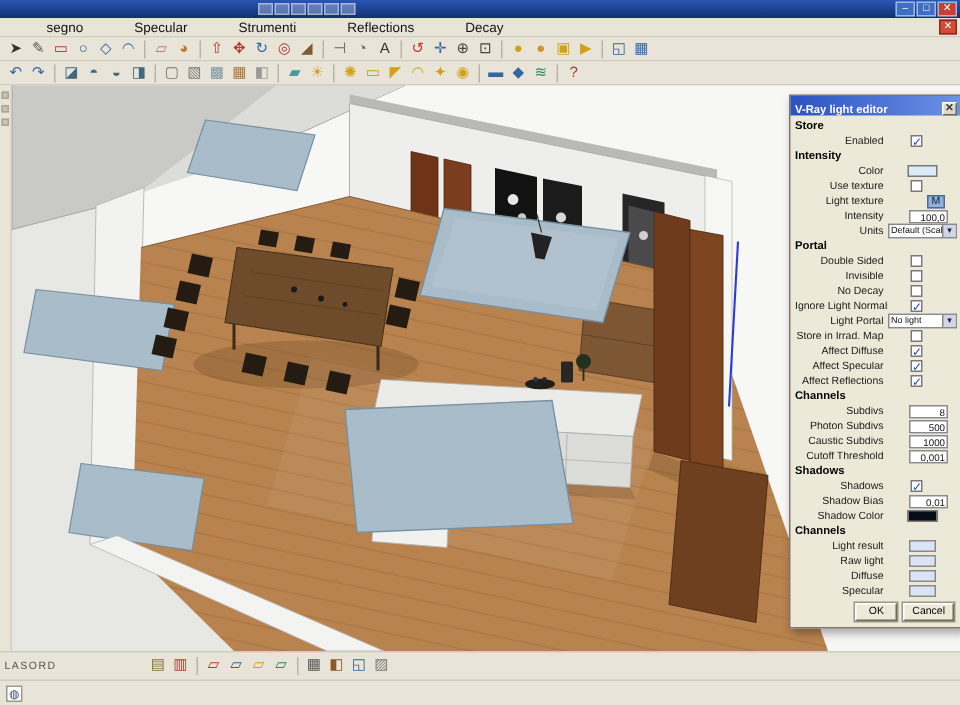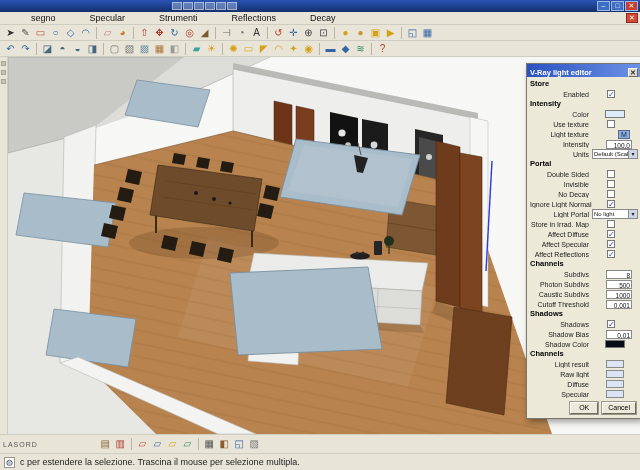--- a/index.html
+++ b/index.html
@@ -491,14 +491,13 @@
       <span class="tb-sep"></span>
       <span class="tb-btn" style="color: rgb(85, 85, 85);">▦</span>
       <span class="tb-btn" style="color: rgb(138, 90, 42);">◧</span>
       <span class="tb-btn" style="color: rgb(52, 101, 164);">◱</span>
       <span class="tb-btn" style="color: rgb(119, 119, 119);">▨</span>
     </span>
 </div>
 
 <div class="statusbar">
   <span class="status-ic">◍</span>
-  <span class="status-text">c per estendere la selezione. Trascina il mouse per selezione multipla.</span>
 </div>
 
 </body></html>

